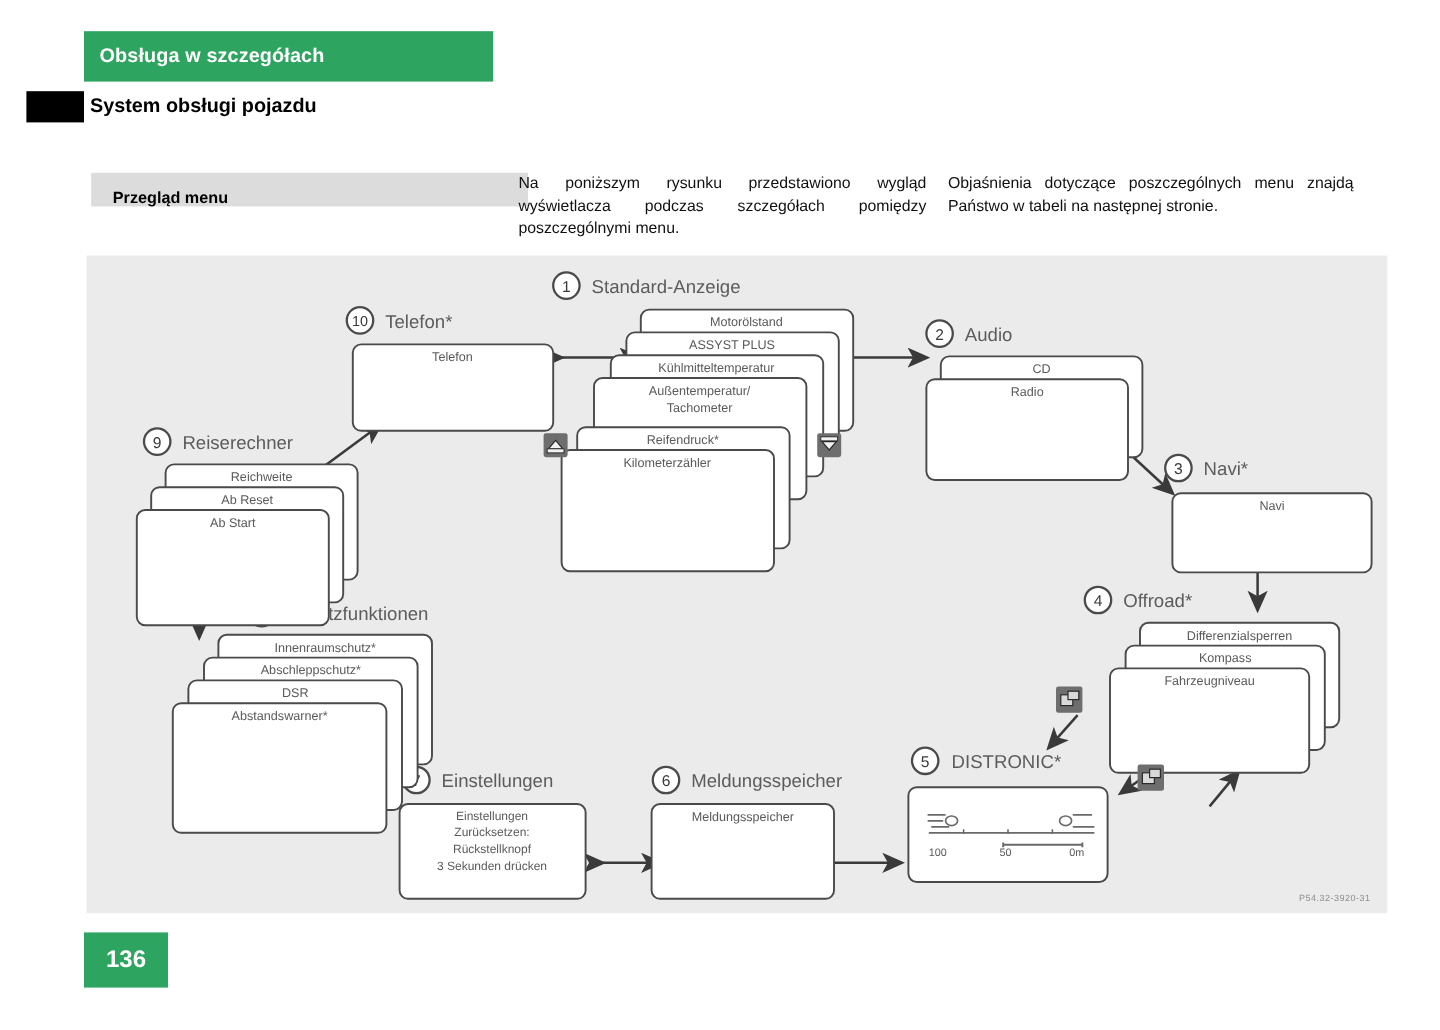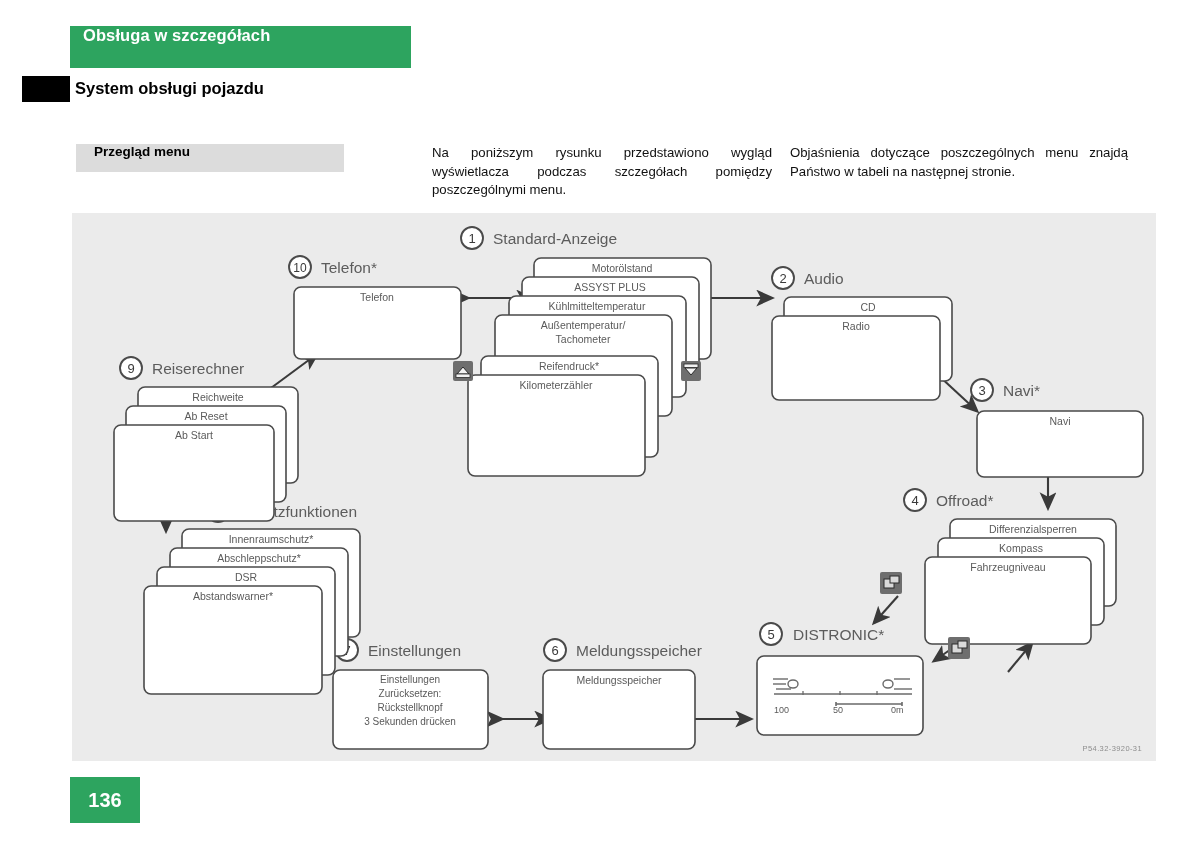--- a/index.html
+++ b/index.html
@@ -8,35 +8,35 @@
     background:#ffffff;
     font-family:"Liberation Sans", sans-serif;
     position:relative;
     overflow:hidden;
     -webkit-font-smoothing:antialiased;
   }
   
   .chapter-bar{
     position:absolute;left:70px;top:26px;width:341px;height:42px;
     background:#2da45f;
-    display:flex;align-items:flex-start;
+    display:flex;align-items:center;
   }
   .chapter-bar span{
     color:#ffffff;font-size:16.5px;font-weight:bold;margin-left:13px;letter-spacing:.1px;
   }
   .black-square{
     position:absolute;left:22px;top:76px;width:48px;height:26px;background:#000000;
   }
   .section-title{
     position:absolute;left:75px;top:79px;font-size:16.5px;font-weight:bold;color:#000;text-align:right;
   }
   
   .grey-bar{
-    position:absolute;left:76px;top:144px;width:268px;height:28px;background:#dcdcdc;
-    display:flex;align-items:flex-start;
+    position:absolute;left:76px;top:144px;width:364px;height:28px;background:#dcdcdc;
+    display:flex;align-items:flex-end;
   }
   .grey-bar span{font-size:13.5px;font-weight:bold;color:#000;margin-left:18px;}
   .col{
     position:absolute;font-size:13.2px;line-height:18.5px;color:#111;
     text-align:justify;text-justify:inter-word;
   }
   .col-mid{left:432px;top:144px;width:340px;}
   .col-right{left:790px;top:144px;width:338px;}
   
   .diagram{

